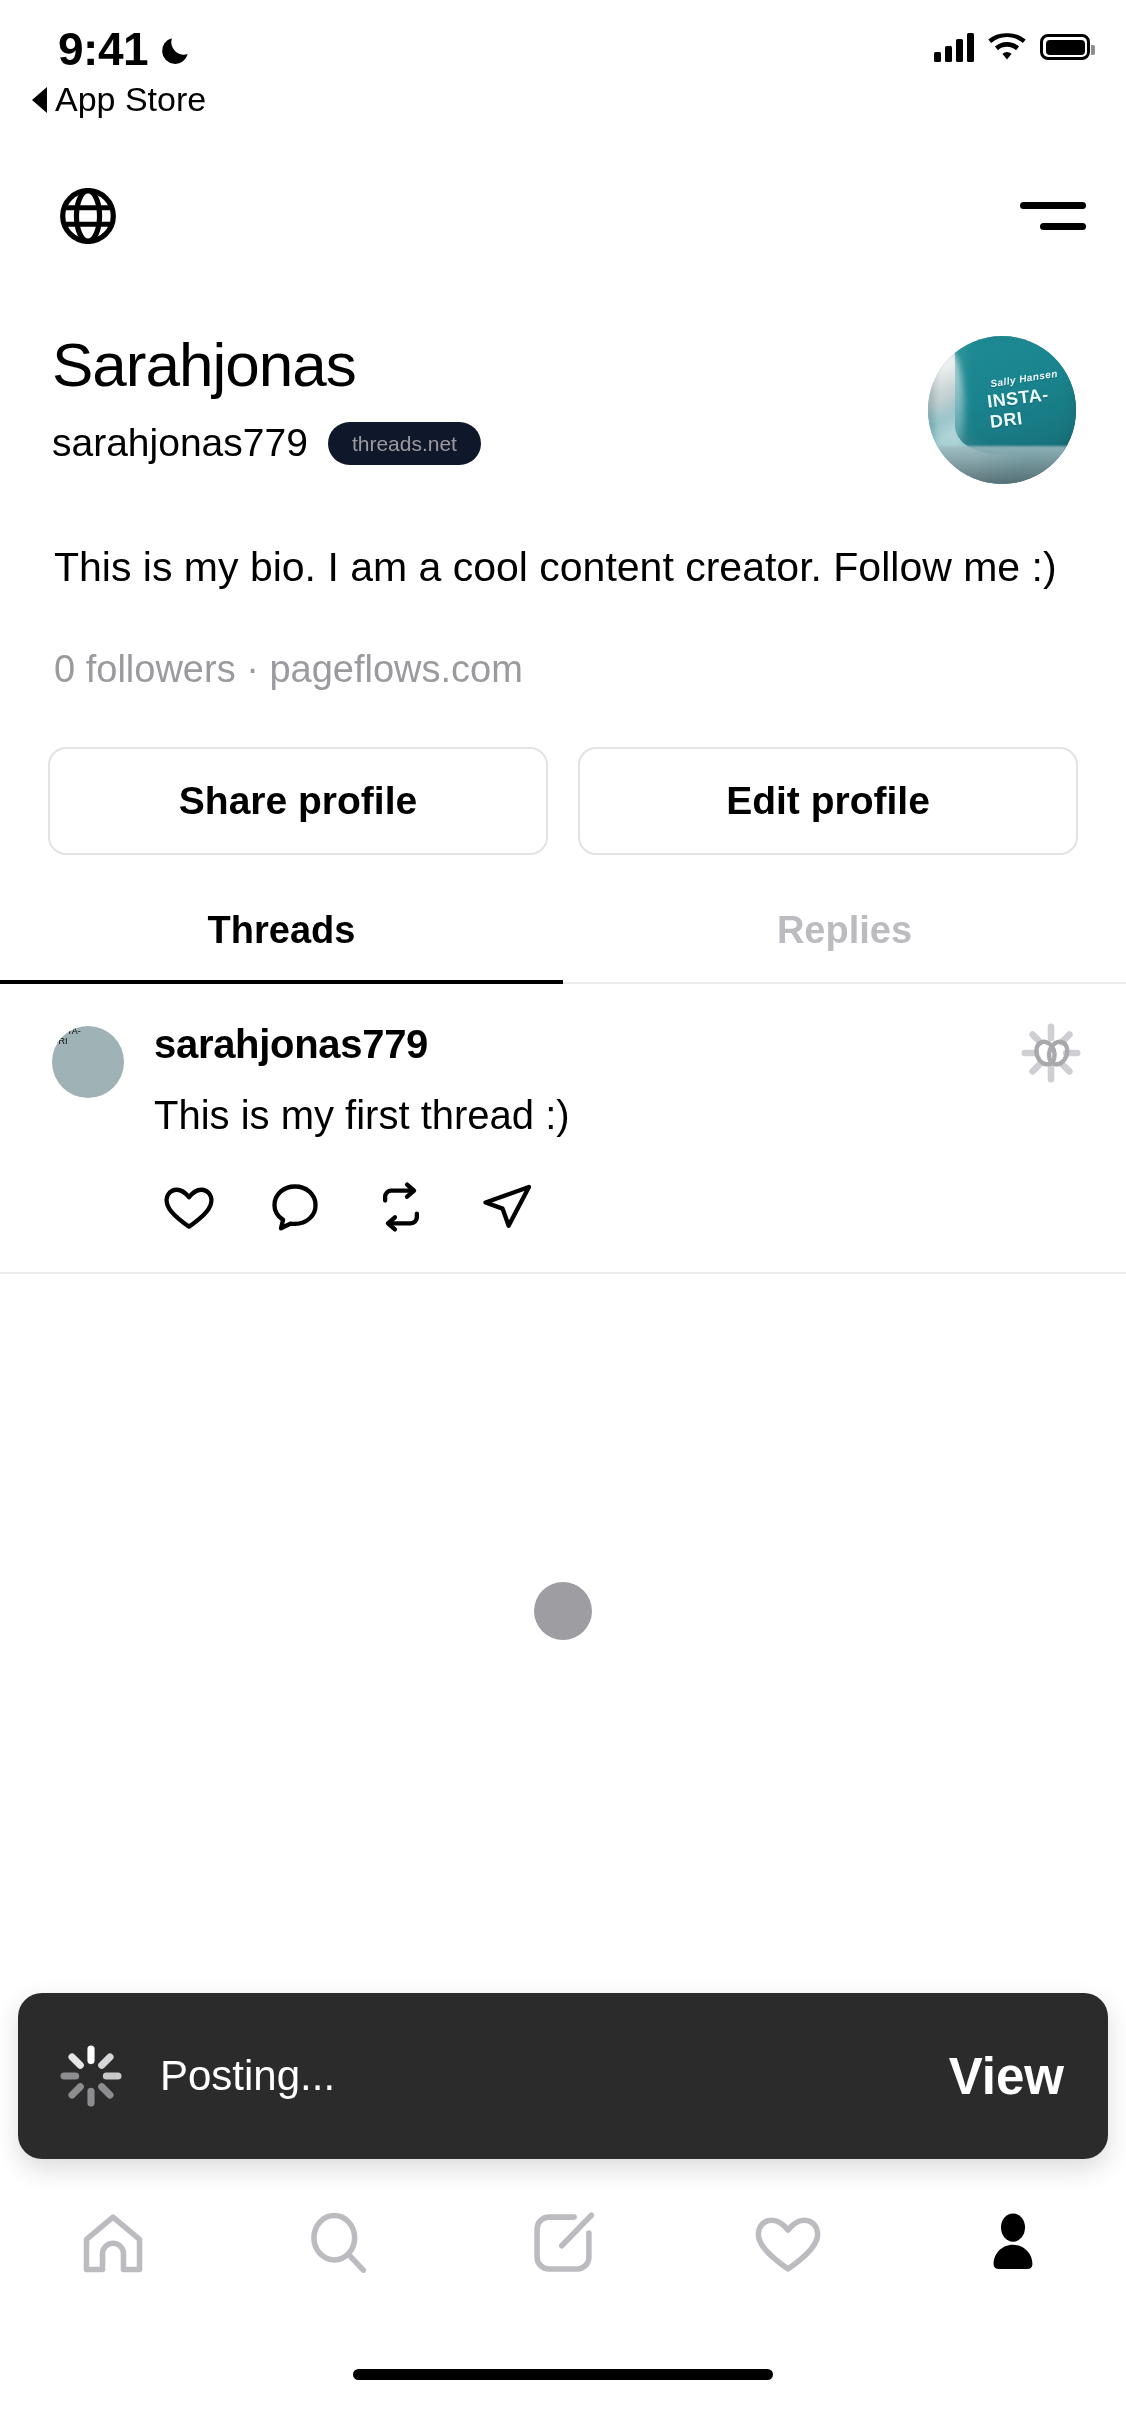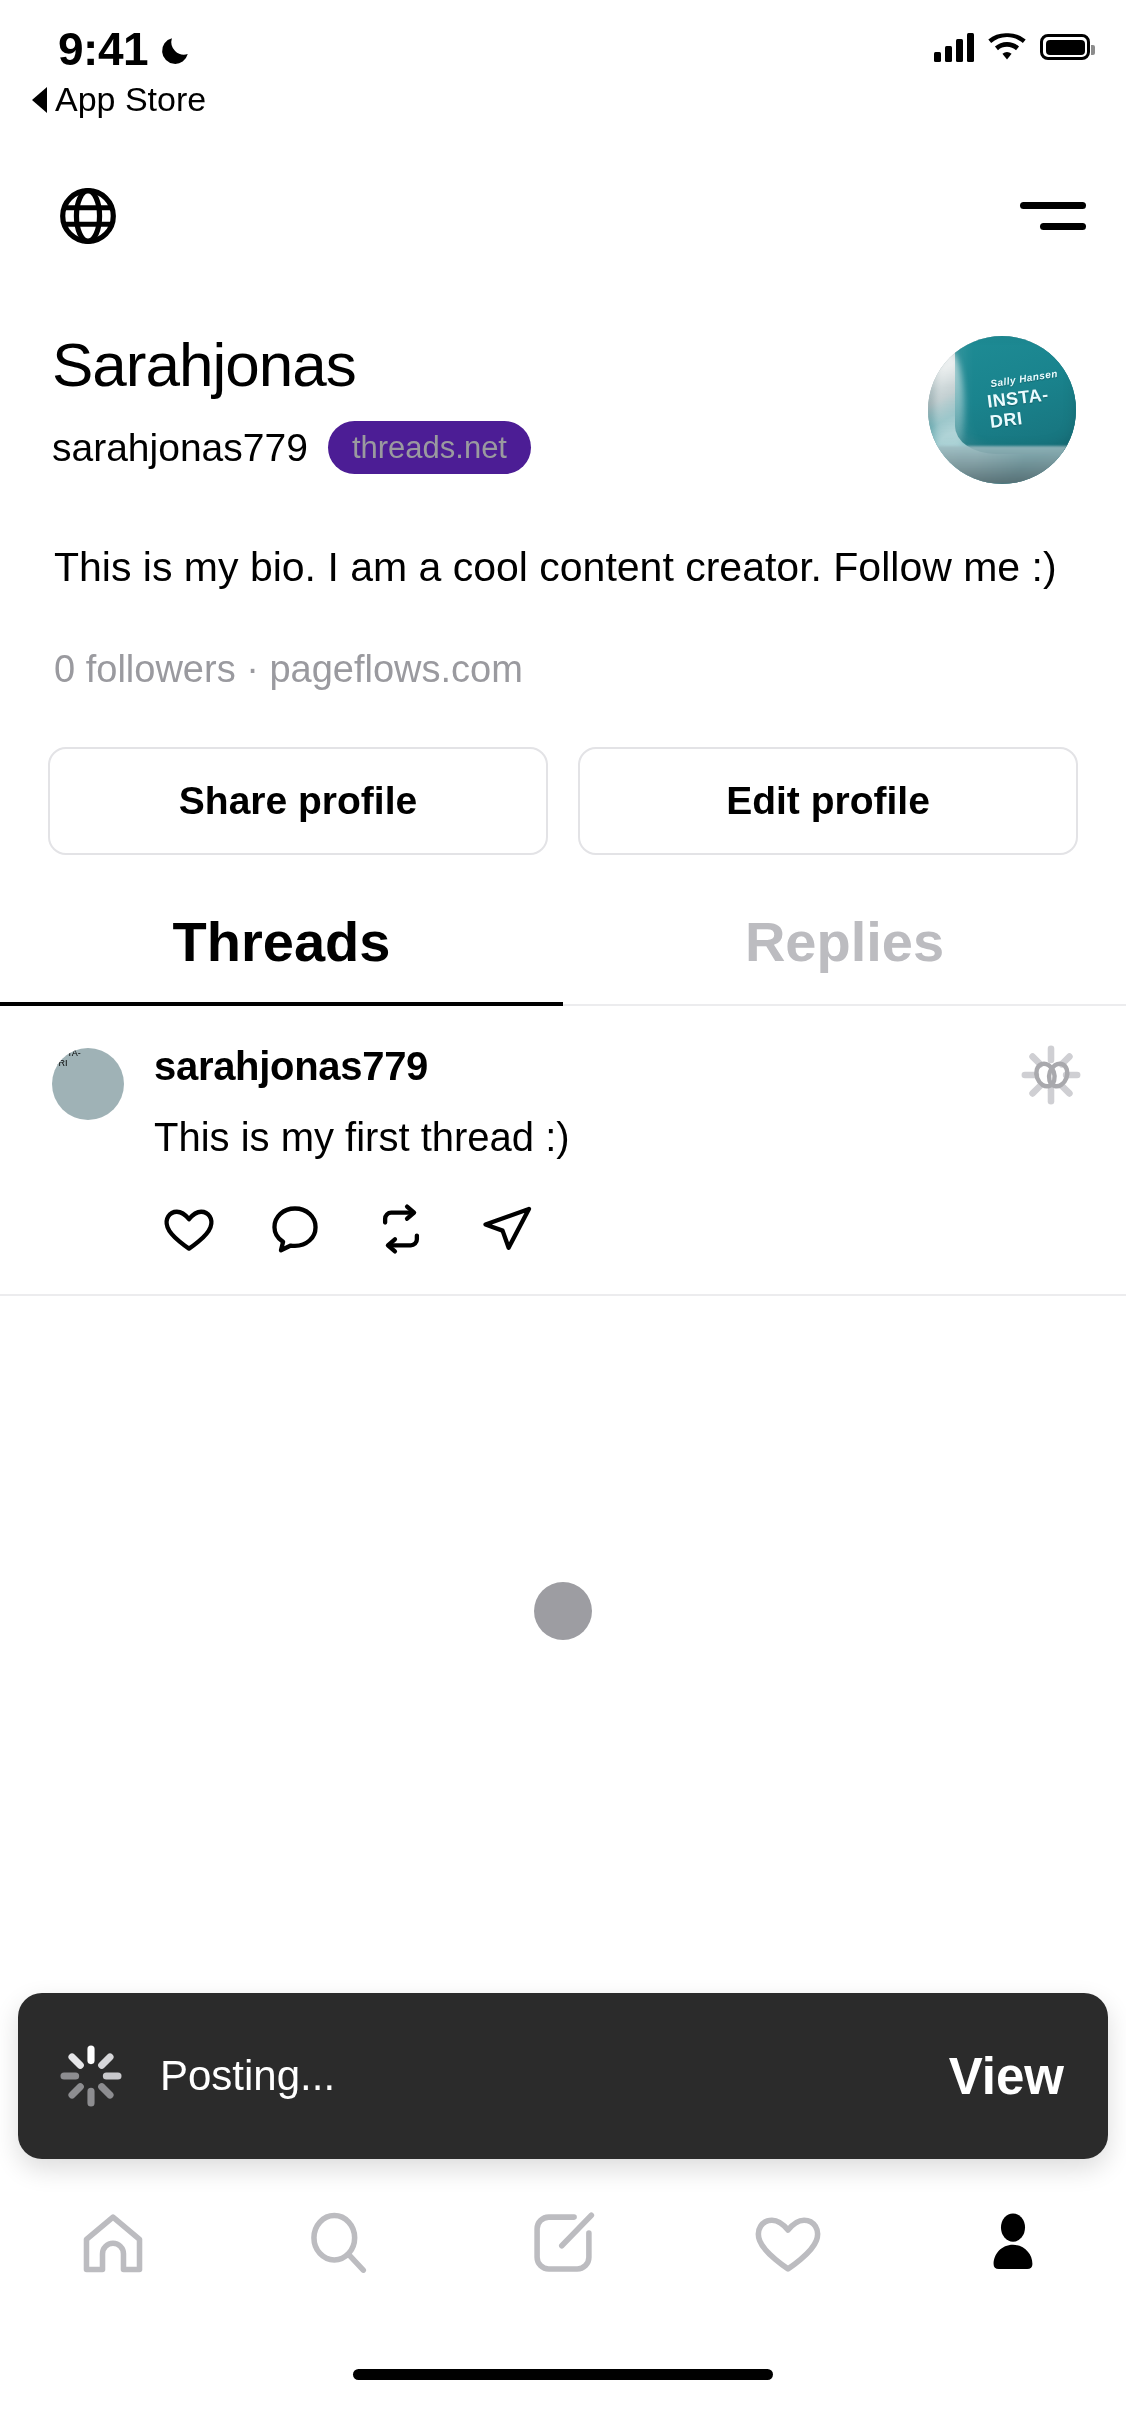--- a/index.html
+++ b/index.html
@@ -49,21 +49,21 @@
   .menu-btn i:nth-child(2){ width:46px; }
 
   
   .profile { position:absolute; top:330px; left:0; width:1126px; }
   .p-row { display:flex; align-items:flex-start; padding:0 50px 0 52px; }
   .p-texts { flex:1; min-width:0; }
   .p-name { font-size:62px; font-weight:400; color:#000; letter-spacing:-1px; line-height:1.12; }
   .p-handle-row { display:flex; align-items:center; gap:20px; margin-top:22px; }
   .p-handle { font-size:39px; color:#000; font-weight:400; }
   .p-badge {
-    font-size:31px; color:#9a9a9f; background:#4c1d95;
+    font-size:21px; color:#9a9a9f; background:#0f172a;
     padding:11px 24px; border-radius:30px; line-height:1;
   }
   .avatar {
     width:148px; height:148px; border-radius:50%; flex:none; margin-top:6px;
     overflow:hidden; position:relative; background:#9fb2b6;
   }
   .avatar .glass {
     position:absolute; inset:0;
     background:
       radial-gradient(circle at 20% 78%, rgba(255,255,255,.55) 0 12%, rgba(255,255,255,0) 40%),
@@ -102,21 +102,21 @@
     flex:1; height:108px; border:2px solid #e3e3e6; border-radius:18px;
     background:#fff; color:#000; font-size:39px; font-weight:700;
     display:flex; align-items:center; justify-content:center;
     font-family:"Liberation Sans", sans-serif;
   }
 
   
   .tabs { display:flex; margin-top:54px; border-bottom:2px solid #ececee; }
   .tab {
     flex:1; text-align:center; padding-bottom:30px;
-    font-size:56px; font-weight:700; color:#bcbcc0;
+    font-size:38px; font-weight:700; color:#bcbcc0;
     position:relative;
   }
   .tab.active { color:#000; }
   .tab.active::after {
     content:""; position:absolute; left:0; right:0; bottom:-2px; height:4px; background:#000;
   }
 
   
   .post { position:relative; padding:38px 40px 30px 52px; border-bottom:2px solid #ececee; }
   .post-head { display:flex; align-items:flex-start; gap:30px; }

